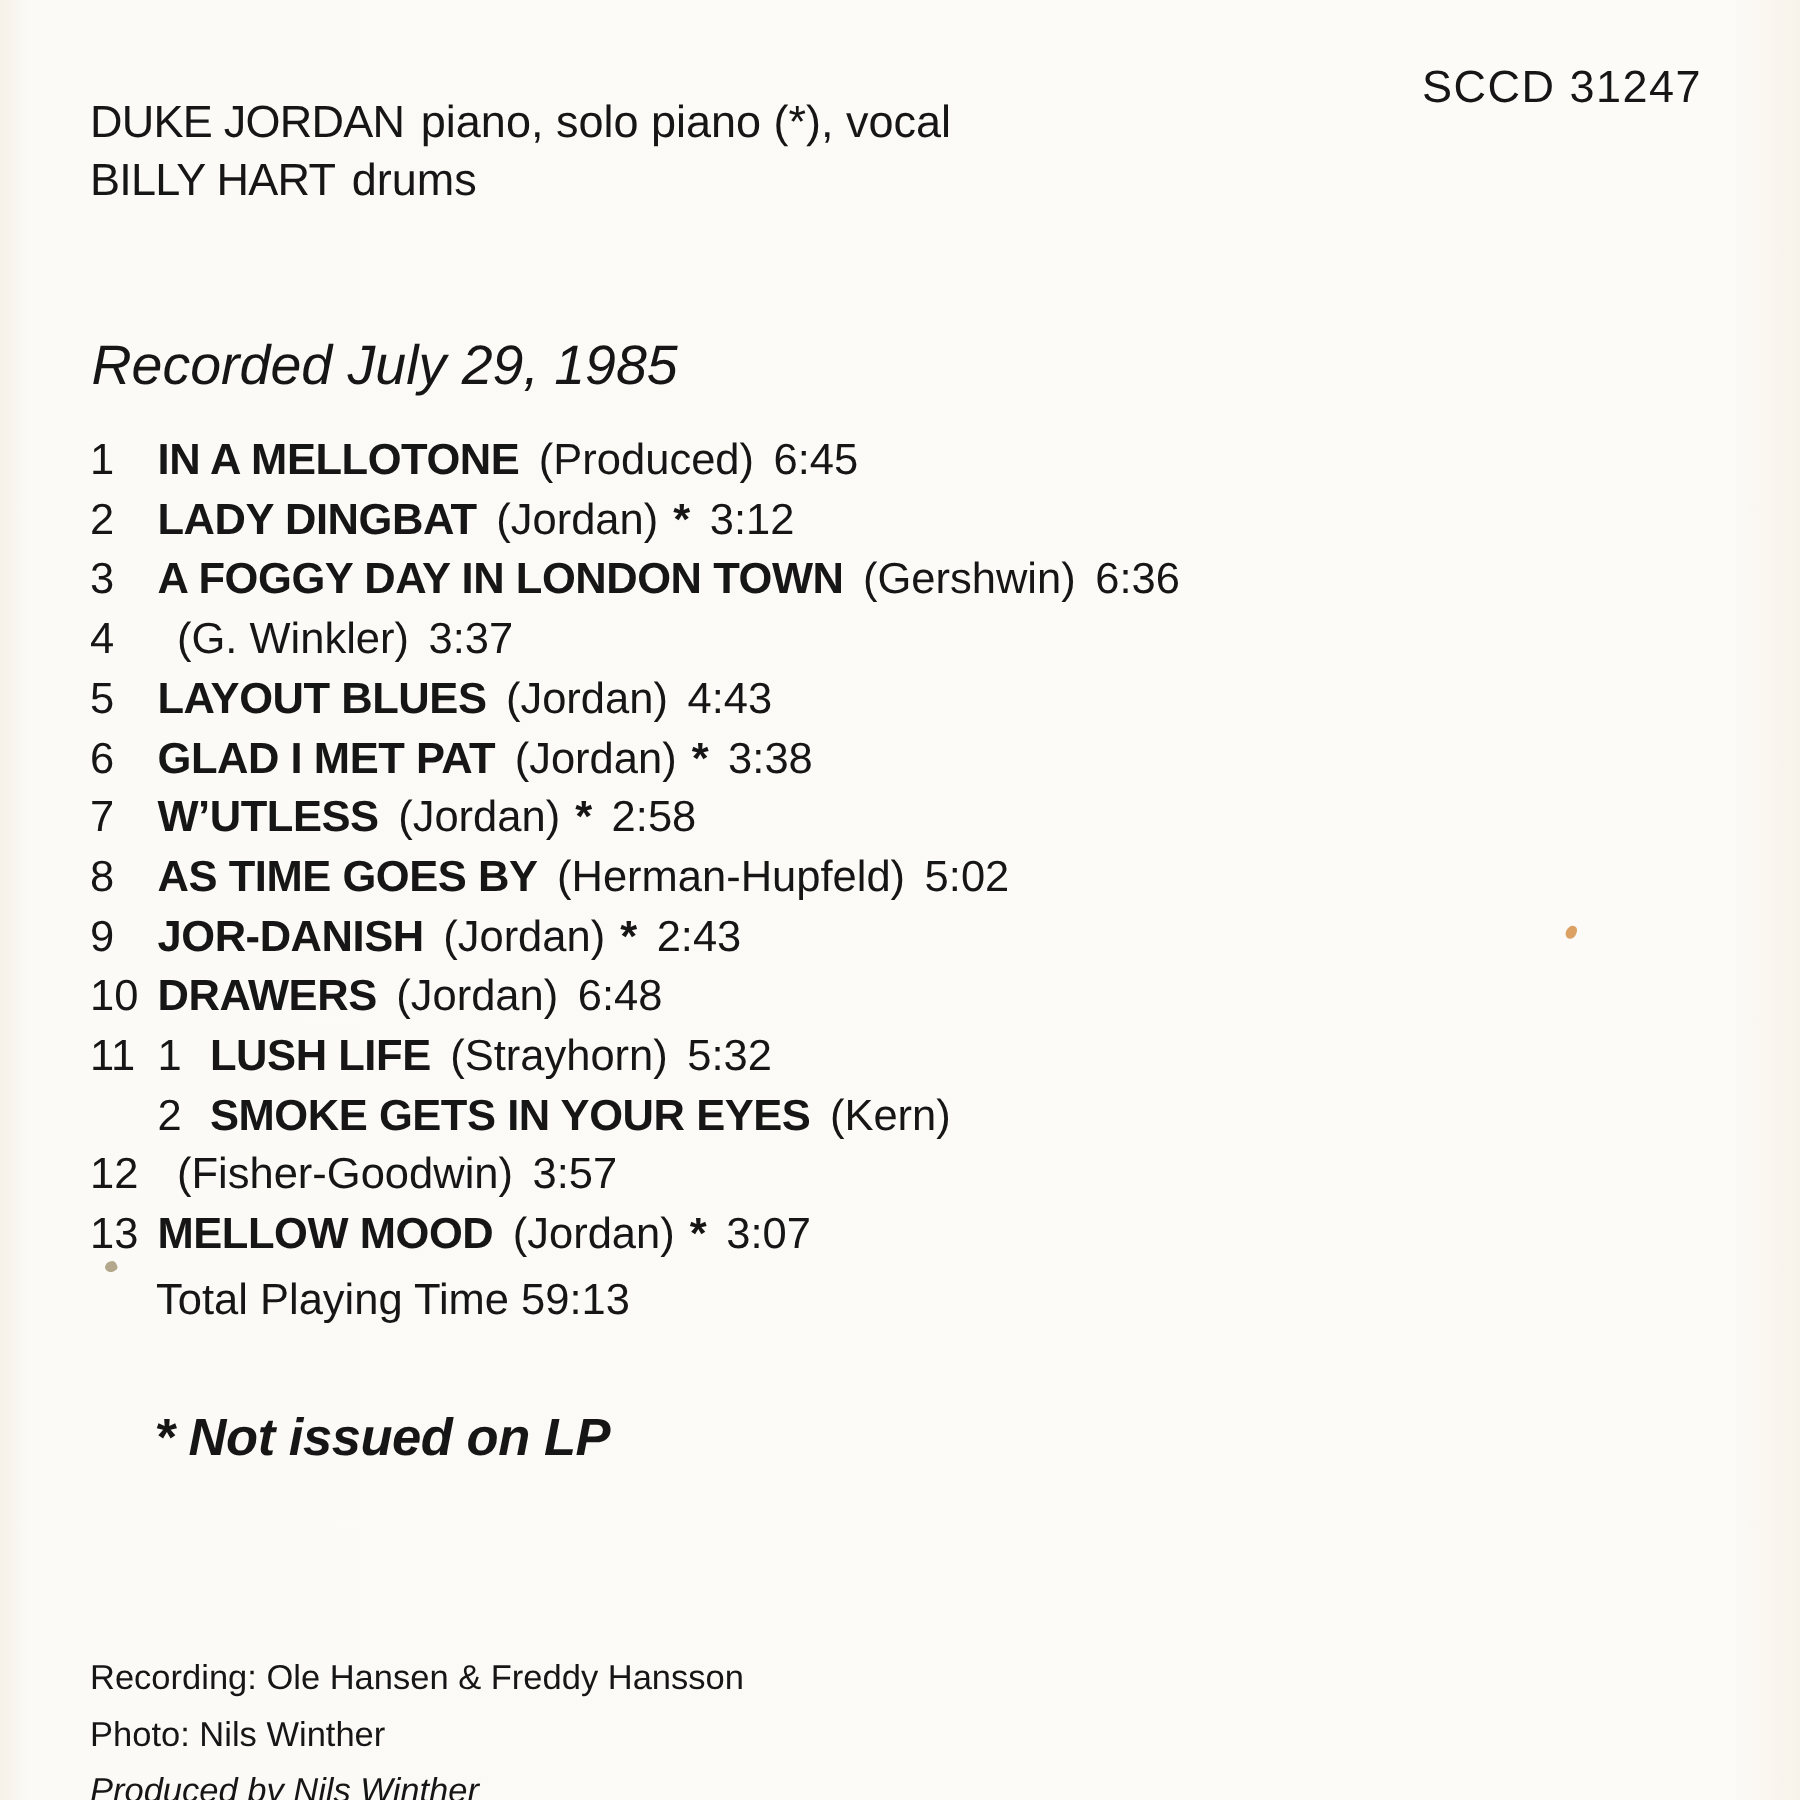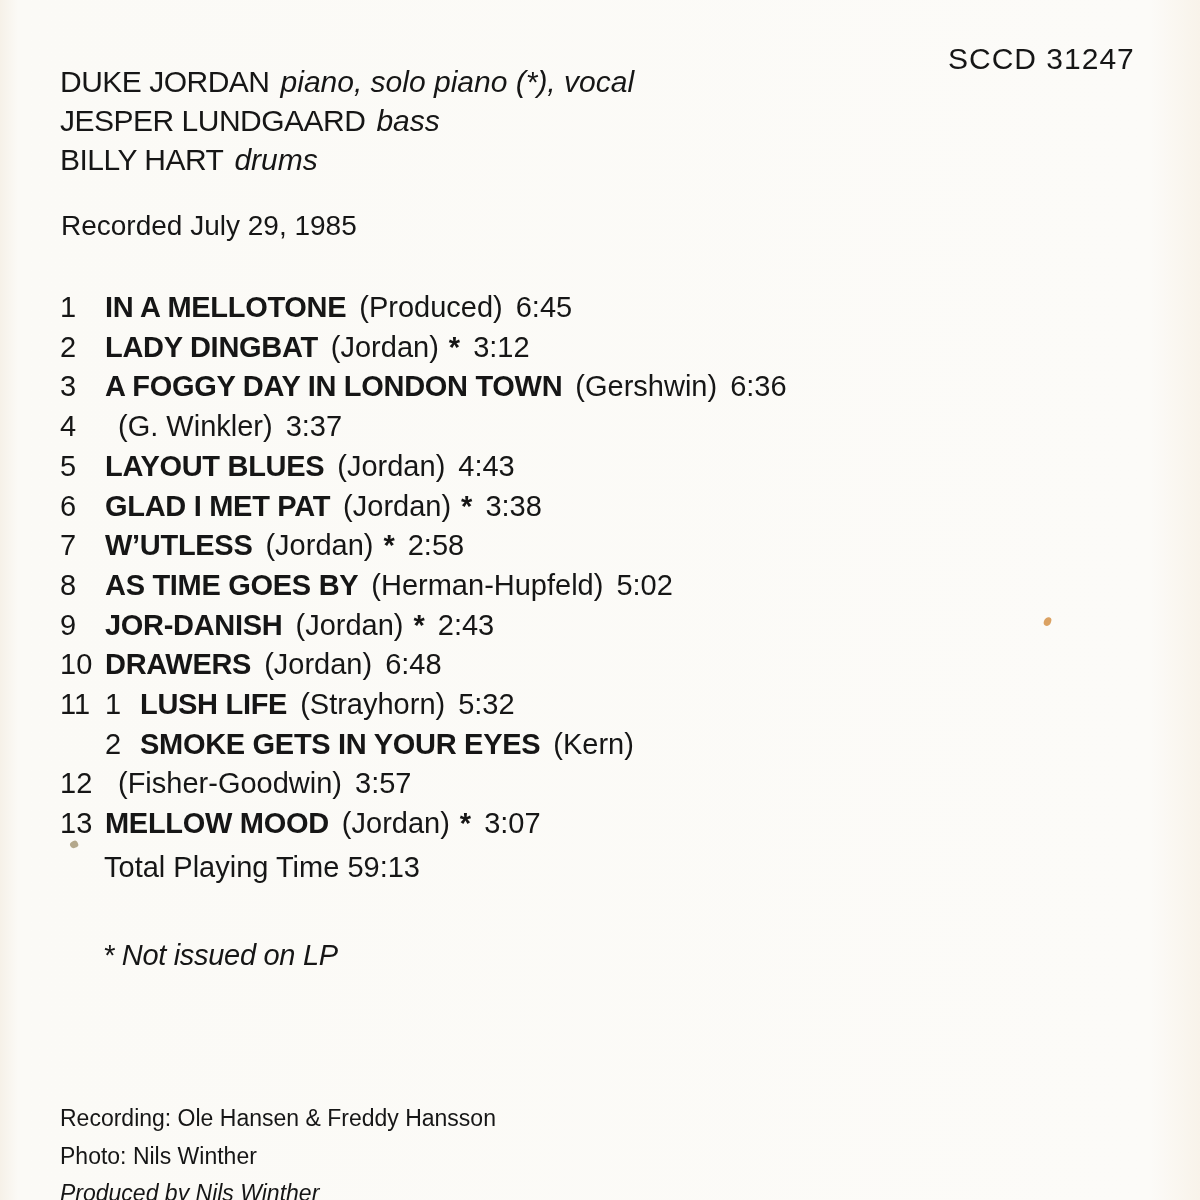--- a/index.html
+++ b/index.html
@@ -11,51 +11,48 @@
     color:#161616;
     overflow:hidden;
   }
   .catalog{
     position:absolute;left:948px;top:42px;
     font-size:30px;letter-spacing:1px;white-space:nowrap;
   }
   .personnel{position:absolute;left:60px;top:62px;font-size:30px;line-height:39px;}
   .personnel-line{white-space:nowrap;}
   .p-name{font-weight:normal;letter-spacing:-0.5px;}
-  .p-role{font-style:italic;margin-left:11px;}
-  .recorded{position:absolute;left:61px;top:210px;font-size:28px;}
+  .p-role{margin-left:11px;}
+  .recorded{position:absolute;left:61px;top:223px;font-size:37px;font-style:italic;}
   .tracks{position:absolute;left:60px;top:288px;font-size:29px;}
   .track-row{display:flex;line-height:39.7px;white-space:nowrap;}
   .t-num{min-width:45px;}
   .t-sub{min-width:35px;}
   .t-title{font-weight:bold;letter-spacing:-0.3px;}
   .t-composer{margin-left:13px;}
   .t-star{margin-left:10px;font-weight:bold;}
   .t-time{margin-left:13px;}
   .t-sub:empty,.t-star:empty,.t-time:empty{display:none;}
   .total{position:absolute;left:104px;top:851px;font-size:29px;}
-  .lp-note{position:absolute;left:103px;top:939px;font-size:29px;font-weight:normal;font-style:italic;letter-spacing:-0.3px;}
+  .lp-note{position:absolute;left:103px;top:939px;font-size:35px;font-weight:bold;font-style:italic;letter-spacing:-0.3px;}
   .credits{position:absolute;left:60px;top:1100px;font-size:23px;line-height:37.5px;}
   .credit-italic{font-style:italic;}
   .speck-a{position:absolute;left:1044px;top:617px;width:7px;height:9px;background:#dba263;border-radius:60% 40% 55% 45%;transform:rotate(18deg);}
   .speck-b{position:absolute;left:70px;top:841px;width:8px;height:7px;background:#8d7d53;opacity:.65;border-radius:55% 45% 40% 60%;transform:rotate(-25deg);}
 </style>
 </head>
 <body>
 
 <div class="page">
 
   <div class="catalog">SCCD 31247</div>
 
   <div class="personnel">
     <div class="personnel-line">
       <span class="p-name">DUKE JORDAN</span><span class="p-role">piano, solo piano (*), vocal</span>
-    </div>
-    <div class="personnel-line">
-      <span class="p-name">JESPER LUNDGAARD</span><span class="p-role">bass</span>
     </div>
     <div class="personnel-line">
       <span class="p-name">BILLY HART</span><span class="p-role">drums</span>
     </div>
   </div>
 
   <div class="recorded">Recorded July 29, 1985</div>
 
   <div class="tracks">
     <div class="track-row">

